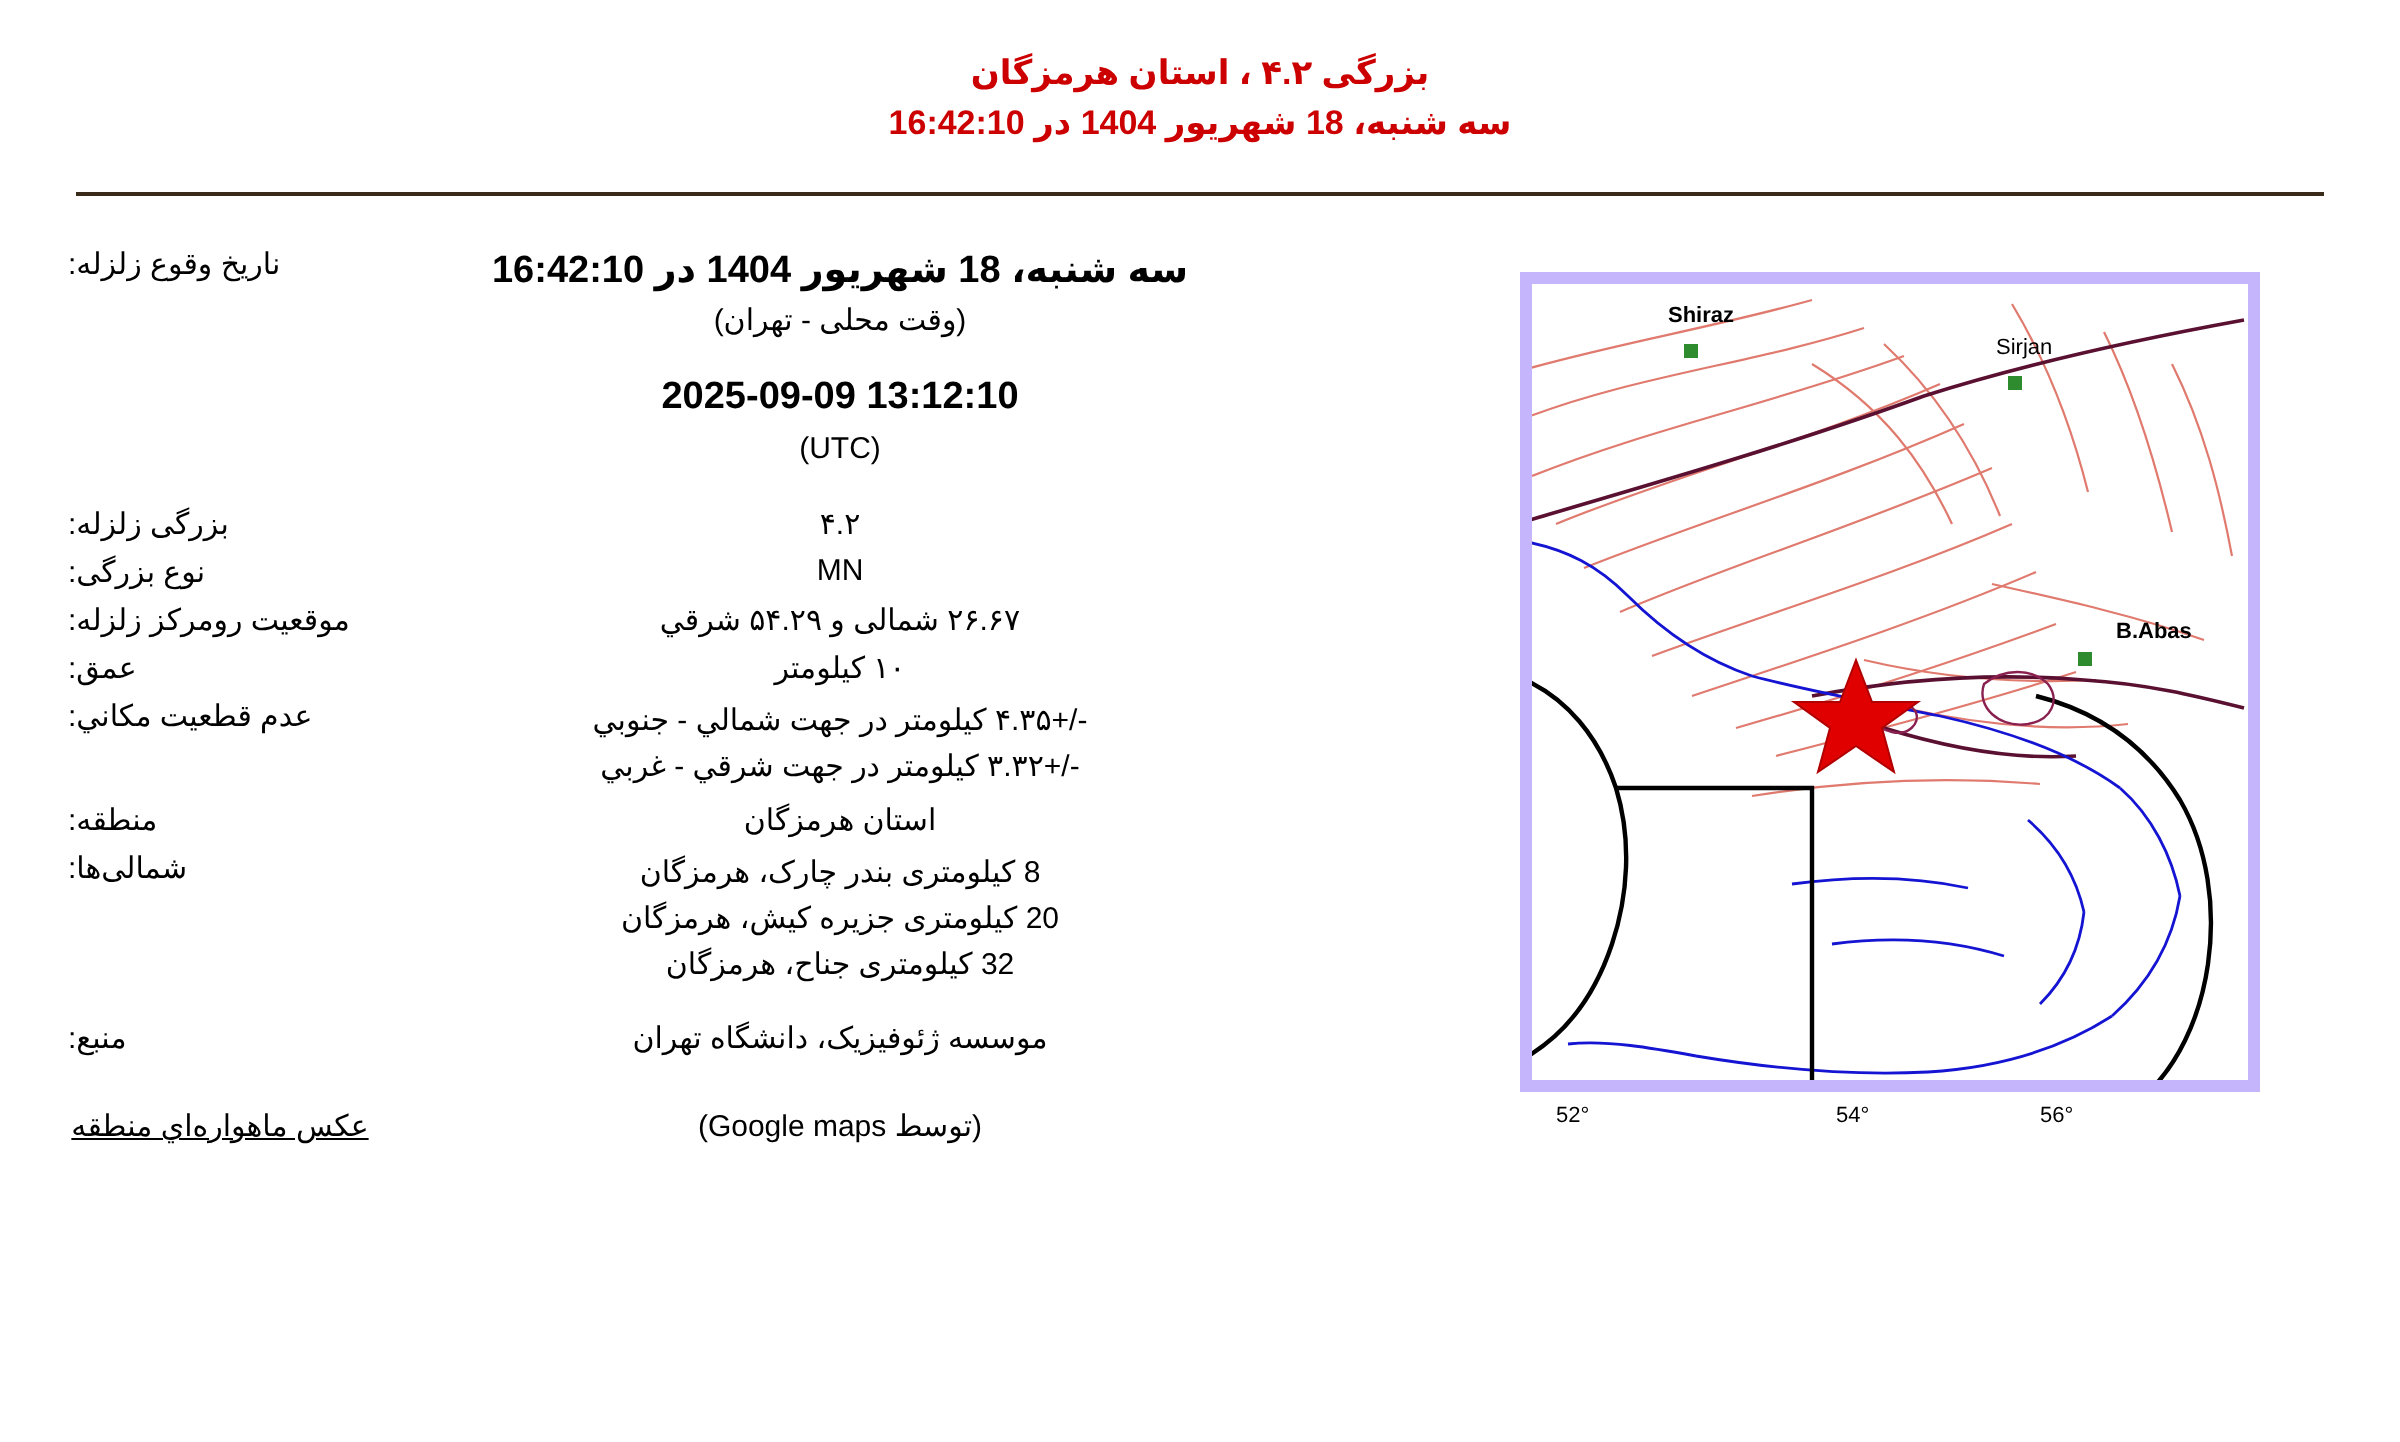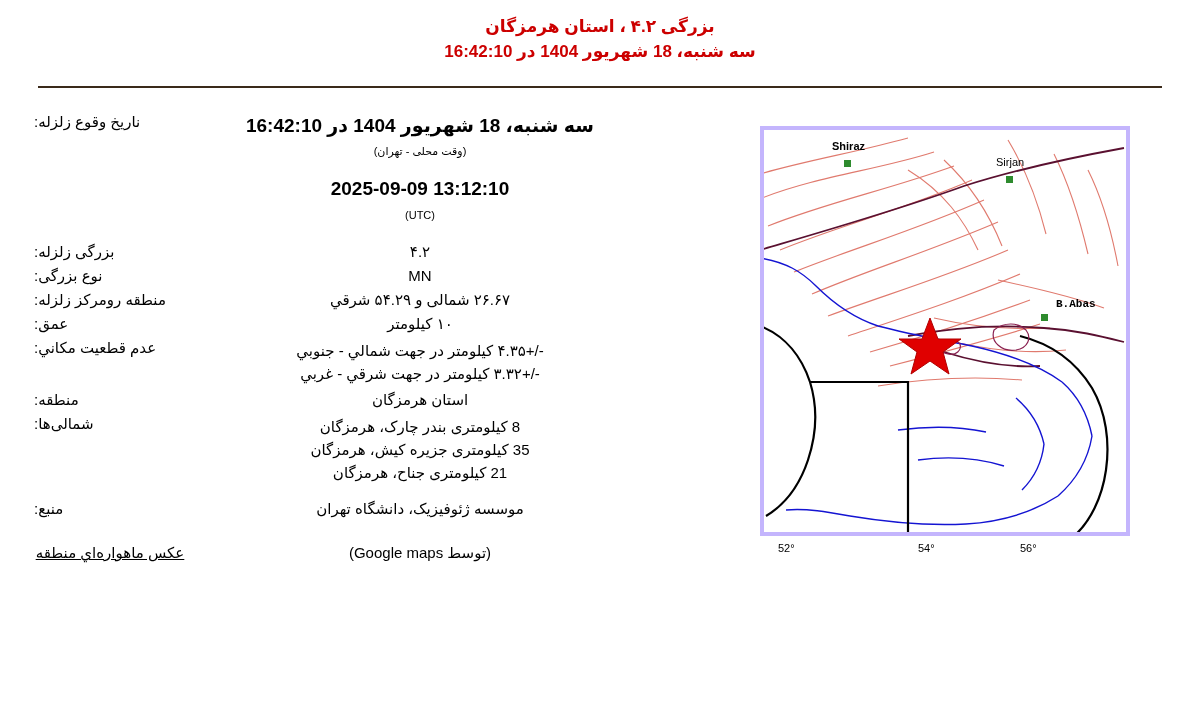--- a/index.html
+++ b/index.html
@@ -14,21 +14,21 @@
   .page {
     position: relative;
     width: 1200px;
     height: 721px;
     background: #fff;
   }
 
   
   .header {
     text-align: center;
-    padding-top: 14px;
+    padding-top: 24px;
   }
   .header-line {
     color: #cc0000;
     font-weight: bold;
     font-size: 17px;
     line-height: 25px;
     direction: rtl;
   }
   .rule {
     border: none;
@@ -63,21 +63,21 @@
     position: relative;
     width: 420px;
     height: 450px;
   }
   .map-frame {
     position: absolute;
     left: 40px;
     top: 6px;
     width: 370px;
     height: 410px;
-    border: 4px solid #c4b5fd;
+    border: 6px solid #c4b5fd;
     background: #ffffff;
     overflow: hidden;
   }
   .map-svg { display:block; }
   .axis-label {
     position: absolute;
     font-size: 11px;
     color: #000;
     font-family: "Liberation Sans", sans-serif;
   }
@@ -106,21 +106,21 @@
   td.value {
     text-align: center;
     direction: rtl;
   }
   .big-date {
     font-size: 19px;
     font-weight: bold;
     line-height: 26px;
   }
   .sub-paren {
-    font-size: 11px;
+    font-size: 15px;
     line-height: 24px;
   }
   .utc {
     font-size: 19px;
     font-weight: bold;
     line-height: 28px;
     direction: ltr;
   }
   .multiline { line-height: 23px; }
   .link {
@@ -222,21 +222,21 @@
               <rect x="283" y="184" width="7" height="7" fill="#2e8b2e"></rect>
             </g>
 
             <g>
               <polygon points="172,188 180,209 203,209 185,222 191,244 172,231 153,244 159,222 141,209 164,209" fill="#e00000" stroke="#b00000" stroke-width="1"></polygon>
             </g>
           </svg>
 
           <div style="position:absolute; left:68px; top:10px; font-size:11px; font-weight:bold; color:#000; direction:ltr;">Shiraz</div>
           <div style="position:absolute; left:232px; top:26px; font-size:11px; font-weight:normal; color:#000; direction:ltr;">Sirjan</div>
-          <div style="position:absolute; left:292px; top:168px; font-size:11px; font-weight:bold; color:#000; direction:ltr;font-family:Liberation Mono, monospace;">B.Abas</div>
+          <div style="position:absolute; left:292px; top:168px; font-size:11px; font-weight:bold; color:#000; direction:ltr;">B.Abas</div>
         </div>
       </div>
     </div>
 
     <div class="info-col">
       <table class="info">
         <tbody>
           <tr>
             <td class="value">
               <div class="big-date">سه شنبه، 18 شهریور 1404 در 16:42:10</div>
@@ -258,21 +258,21 @@
             <td class="label">بزرگی زلزله:</td>
           </tr>
 
           <tr>
             <td class="value">MN</td>
             <td class="label">نوع بزرگی:</td>
           </tr>
 
           <tr>
             <td class="value">۲۶.۶۷ شمالی و ۵۴.۲۹ شرقي</td>
-            <td class="label">منطقه رومرکز زلزله:</td>
+            <td class="label">موقعیت رومرکز زلزله:</td>
           </tr>
 
           <tr>
             <td class="value">۱۰ کیلومتر</td>
             <td class="label">عمق:</td>
           </tr>
 
           <tr>
             <td class="value multiline">
               <div>-/+۴.۳۵ کیلومتر در جهت شمالي - جنوبي</div>
@@ -282,22 +282,22 @@
           </tr>
 
           <tr>
             <td class="value">استان هرمزگان</td>
             <td class="label">منطقه:</td>
           </tr>
 
           <tr>
             <td class="value multiline">
               <div>8 کیلومتری بندر چارک، هرمزگان</div>
-              <div>35 کیلومتری جزیره کیش، هرمزگان</div>
-              <div>21 کیلومتری جناح، هرمزگان</div>
+              <div>20 کیلومتری جزیره کیش، هرمزگان</div>
+              <div>32 کیلومتری جناح، هرمزگان</div>
             </td>
             <td class="label">شمالی‌ها:</td>
           </tr>
 
           <tr class="spacer-row">
               <td></td>
               <td></td>
             </tr>
 
           <tr>

